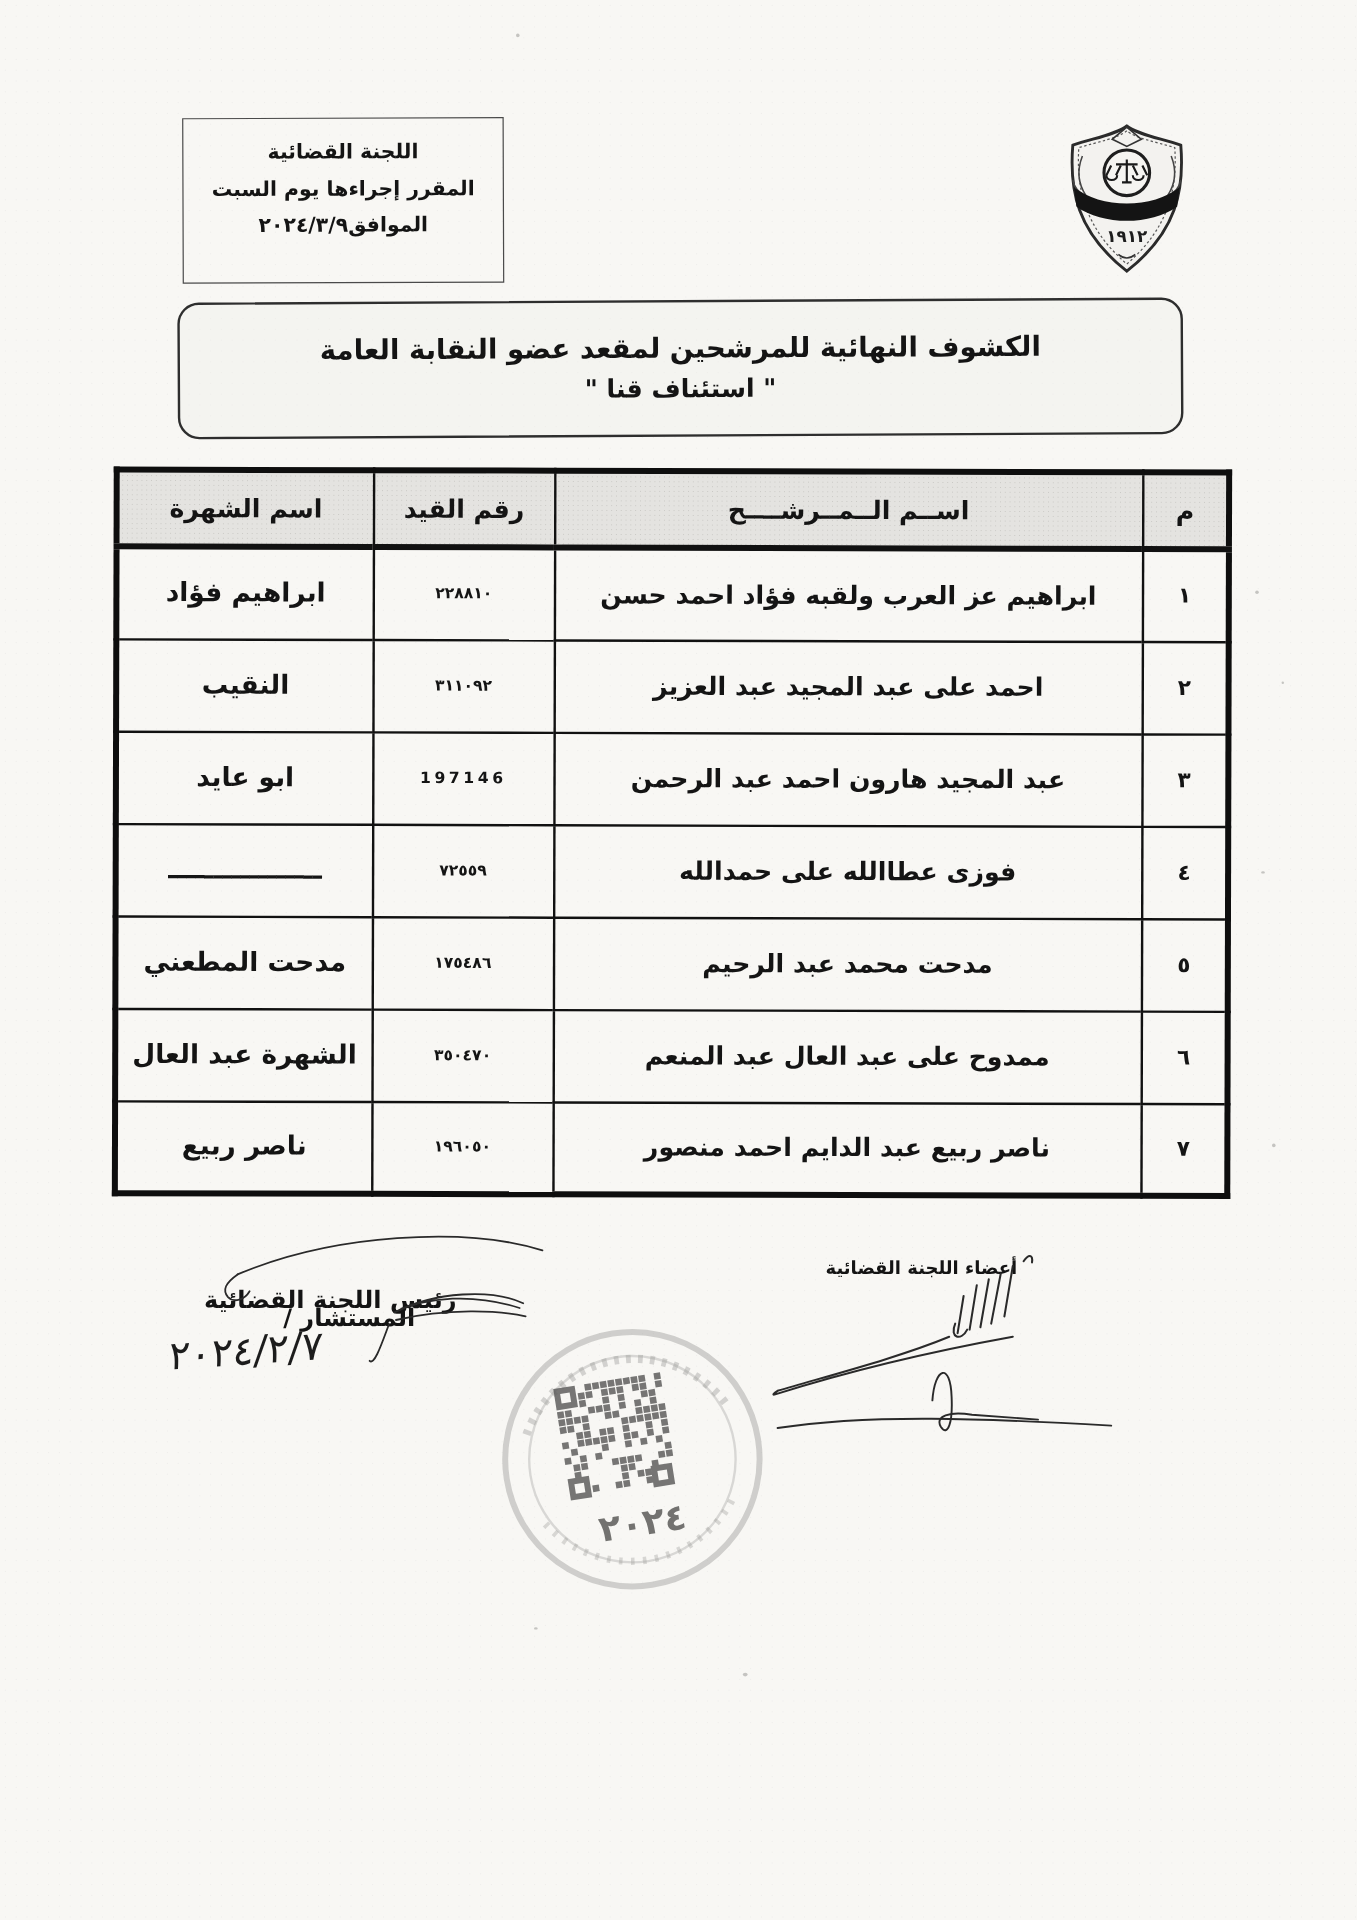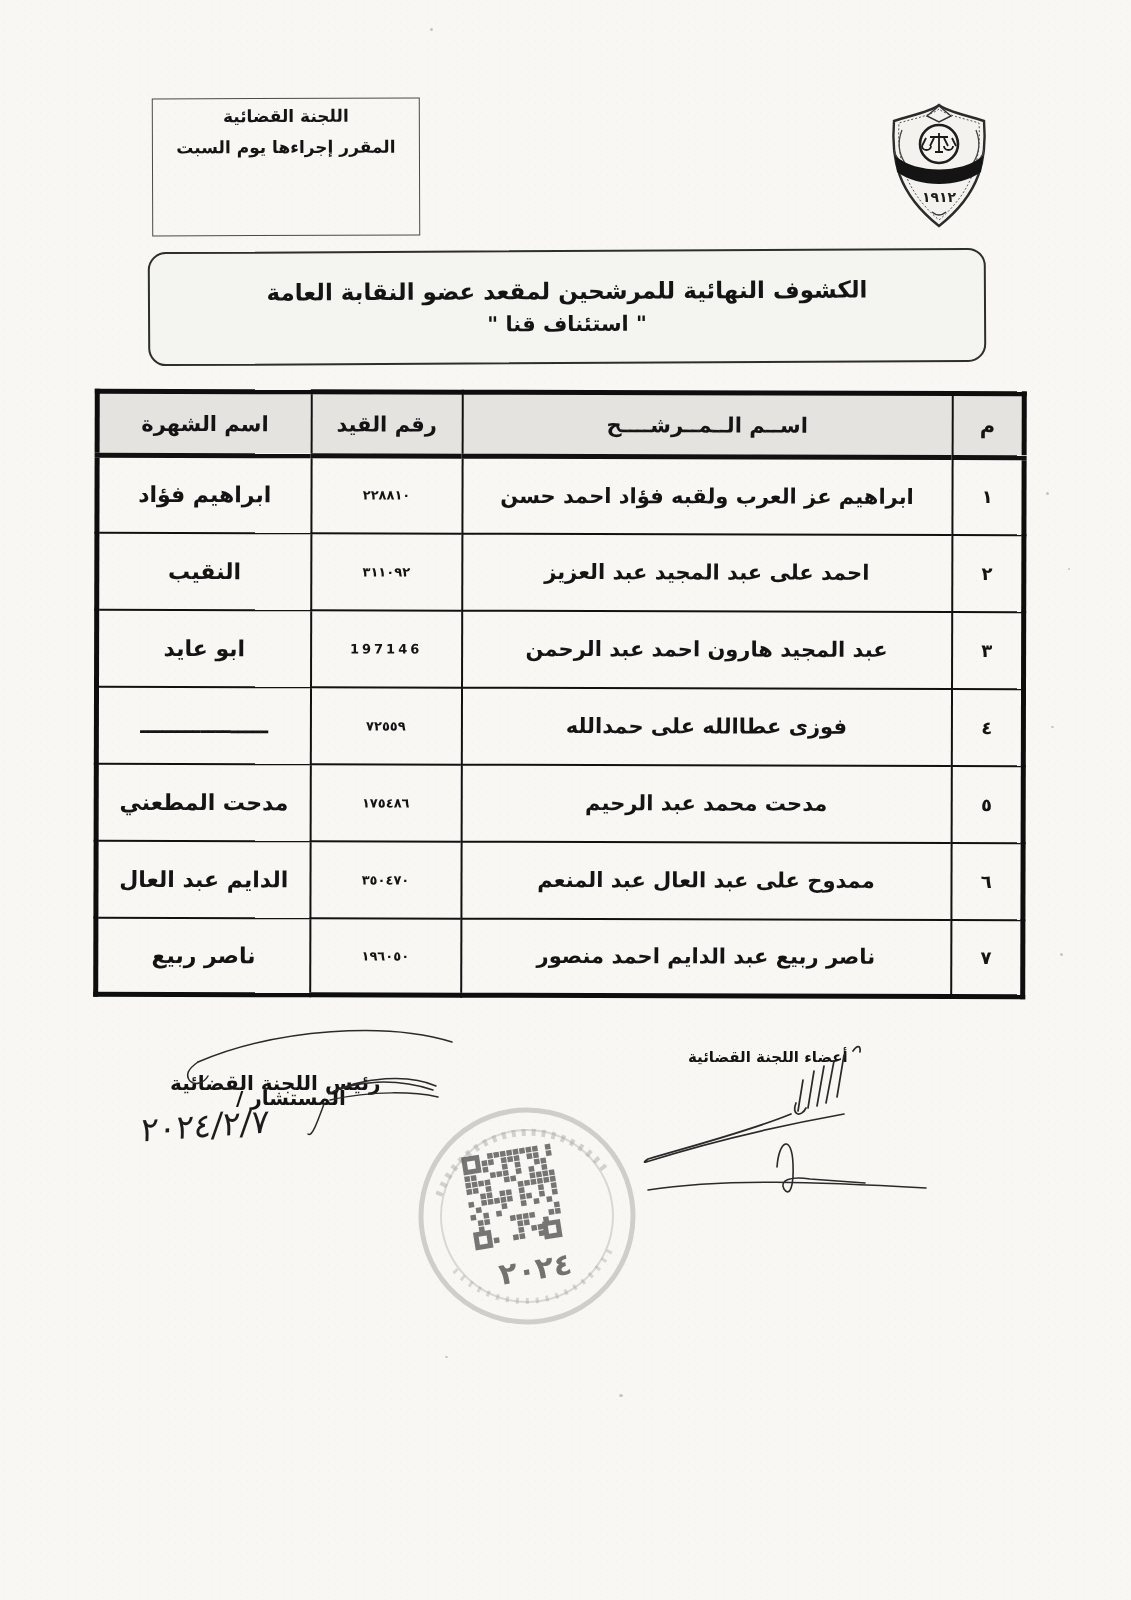--- a/index.html
+++ b/index.html
@@ -11,21 +11,21 @@
     background-size: 9px 9px;
     font-family: "DejaVu Sans", sans-serif;
     color: #141414;
     overflow: hidden;
   }
   
   .info-box {
     position: absolute; left: 152px; top: 98px; width: 268px; height: 138px;
     border: 1.6px solid #4a4a4a;
     direction: rtl; text-align: center;
-    padding-top: 2px;
+    padding-top: 13px;
     transform: rotate(-0.2deg);
   }
   .info-box div { font-size: 17px; font-weight: bold; line-height: 30.5px; }
   
   .emblem { position: absolute; left: 882px; top: 100px; width: 114px; height: 132px; }
   
   .title-box {
     position: absolute; left: 148px; top: 250px; width: 838px; height: 114px;
     border: 2.2px solid #2e2e2e; border-radius: 18px;
     direction: rtl; text-align: center;
@@ -83,20 +83,21 @@
   }
   
   .speck { position: absolute; background: #9a9a98; border-radius: 50%; opacity: .55; }
 </style>
 </head>
 <body>
 
 <div class="info-box">
   <div>اللجنة القضائية</div>
   <div>المقرر إجراءها يوم السبت</div>
+  <div>الموافق٢٠٢٤/٣/٩</div>
 </div>
 
 <div class="emblem">
   <svg width="114" height="132" viewBox="0 0 114 132">
     <path d="M57,5 C48,12 30,15 12,21 C9,58 15,93 57,126 C99,93 105,58 102,21 C84,15 66,12 57,5 Z" fill="#f3f2ef" stroke="#2b2b2b" stroke-width="2.4"></path>
     <path d="M57,9 C50,15 34,18 17,23 C15,56 21,89 57,120 C93,89 99,56 97,23 C80,18 64,15 57,9 Z" fill="none" stroke="#555" stroke-width="1" stroke-dasharray="2 2"></path>
     <path d="M45,16 L57,6 L69,16 L57,22 Z" fill="none" stroke="#333" stroke-width="1.4"></path>
     <path d="M20,30 q-7,18 3,33 q-9,-3 -11,-13 M94,30 q7,18 -3,33 q9,-3 11,-13" fill="none" stroke="#444" stroke-width="1.3"></path>
     <circle cx="57" cy="44" r="19" fill="#f5f4f1" stroke="#1e1e1e" stroke-width="2.6"></circle>
     <g stroke="#1a1a1a" stroke-width="1.8" fill="none">
@@ -156,21 +157,21 @@
   <tr>
     <td class="c-num">٥</td>
     <td class="c-name">مدحت محمد عبد الرحيم</td>
     <td class="c-reg">١٧٥٤٨٦</td>
     <td class="c-alias">مدحت المطعني</td>
   </tr>
   <tr>
     <td class="c-num">٦</td>
     <td class="c-name">ممدوح على عبد العال عبد المنعم</td>
     <td class="c-reg">٣٥٠٤٧٠</td>
-    <td class="c-alias">الدايم عبد العال</td>
+    <td class="c-alias">الشهرة عبد العال</td>
   </tr>
   <tr>
     <td class="c-num">٧</td>
     <td class="c-name">ناصر ربيع عبد الدايم احمد منصور</td>
     <td class="c-reg">١٩٦٠٥٠</td>
     <td class="c-alias">ناصر ربيع</td>
   </tr>
 </tbody>
   </table>
 

